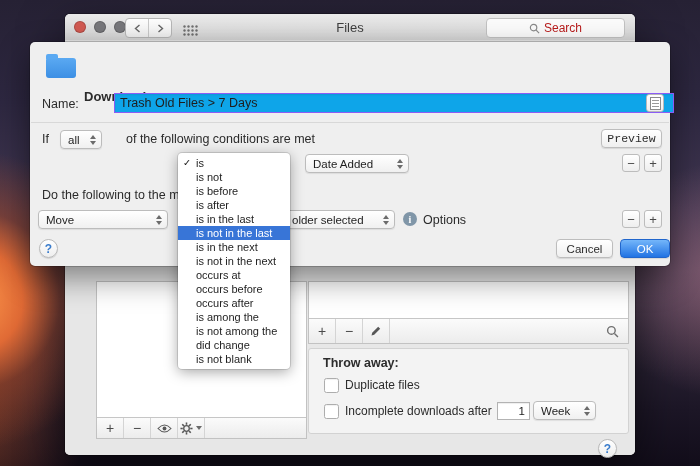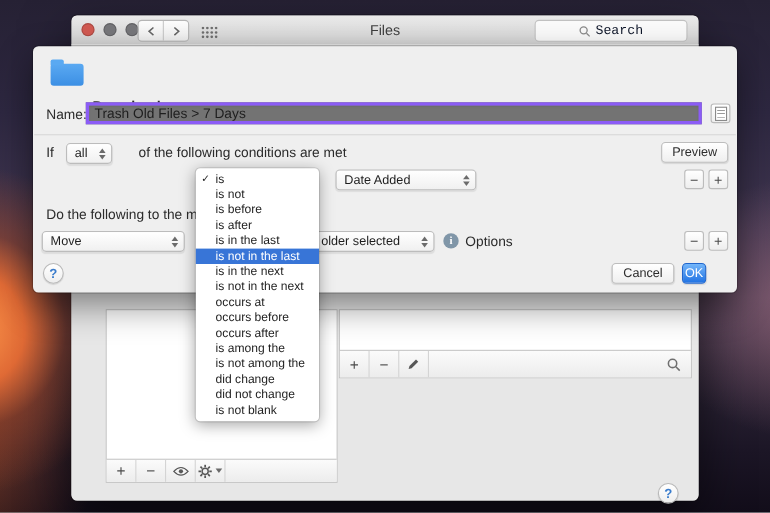--- a/index.html
+++ b/index.html
@@ -21,21 +21,21 @@
   .tl.g1{left:29px;background:#77777b;}
   .tl.g2{left:49px;background:#77777b;}
   .navseg{position:absolute;left:60px;top:4px;width:45px;height:18px;border:1px solid #b6b6b6;border-radius:4px;
     background:linear-gradient(180deg,#fdfdfd,#f0f0f0);display:flex;}
   .navbtn{flex:1;display:flex;align-items:center;justify-content:center;}
   .navbtn:first-child{border-right:1px solid #c9c9c9;}
   .showall{position:absolute;left:118px;top:8px;}
   .wtitle{position:absolute;left:0;right:0;top:6px;text-align:center;font-size:13px;color:#3e3e3e;}
   .searchfield{position:absolute;right:10px;top:4px;width:137px;height:18px;border:1px solid #c2c2c2;border-radius:4px;
     background:#fbfbfb;display:flex;align-items:center;justify-content:center;gap:4px;}
-  .searchfield span{font-size:12px;color:#0f172a;font-family:Liberation Mono, monospace;}
+  .searchfield span{font-size:12px;color:#b91c1c;}
   .winbody{position:absolute;left:0;top:26px;right:0;bottom:0;background:#e7e7e7;border-radius:0 0 5px 5px;}
   
   .leftlist{position:absolute;left:31px;top:241px;width:209px;height:156px;background:#fff;border:1px solid #c2c2c2;}
   .listfooter{position:absolute;left:0;right:0;bottom:0;height:20px;border-top:1px solid #c6c6c6;
     background:linear-gradient(180deg,#fbfbfb,#ececec);display:flex;}
   .seg{width:26px;display:flex;align-items:center;justify-content:center;border-right:1px solid #d4d4d4;
     font-size:14px;color:#4a4a4a;line-height:1;}
   .caret{width:0;height:0;border-left:3px solid transparent;border-right:3px solid transparent;border-top:4px solid #6a6a6a;margin-left:3px;}
   .rulesbox{position:absolute;left:243px;top:241px;width:319px;height:61px;background:#fff;border:1px solid #c2c2c2;}
   .rulesfooter{position:absolute;left:0;right:0;bottom:0;height:24px;border-top:1px solid #c6c6c6;
@@ -57,47 +57,47 @@
   .winhelp{left:533px;top:399px;}
   
   .sheet{position:absolute;left:30px;top:42px;width:640px;height:224px;border-radius:5px;background:#efefef;
     box-shadow:0 12px 32px rgba(0,0,0,0.45), 0 0 0 1px rgba(0,0,0,0.18);z-index:10;}
   .foldericon{position:absolute;left:16px;top:16px;width:30px;height:20px;border-radius:2px 3px 3px 3px;
     background:linear-gradient(180deg,var(--folder-blue,#5aa9f2),#3c8fe4);}
   .foldericon::before{content:"";position:absolute;left:0;top:-4px;width:12px;height:5px;border-radius:2px 2px 0 0;
     background:var(--folder-blue,#5aa9f2);}
   .sheettitle{position:absolute;left:54px;top:19px;font-size:13px;font-weight:bold;color:#2b2b2b;margin-top:28px;}
   .namelabel{position:absolute;left:12px;top:55px;font-size:12.5px;color:#2b2b2b;}
-  .tf{background:#737373;border:3px solid #8b5cf6;box-shadow:inset 0 1px 2px rgba(0,0,0,0.08);box-sizing:border-box;}
+  .tf{background:#0ea5e9;border:1px solid #8b5cf6;box-shadow:inset 0 1px 2px rgba(0,0,0,0.08);box-sizing:border-box;margin-left:36px;}
   .namefield{position:absolute;left:48px;top:51px;width:560px;height:20px;display:flex;align-items:center;padding:0 5px;font-size:12.5px;color:#1e1e1e;}
   .notebtn{position:absolute;left:616px;top:52px;width:18px;height:18px;border:1px solid #b9b9b9;border-radius:3px;
     background:linear-gradient(180deg,#fff,#eee);display:flex;align-items:center;justify-content:center;box-sizing:border-box;}
   .docicon{width:9px;height:11px;background:#fff;border:1px solid #8a8a8a;position:relative;}
   .docicon::before{content:"";position:absolute;left:1px;right:1px;top:2px;height:7px;
     background:repeating-linear-gradient(180deg,#9a9a9a 0,#9a9a9a 1px,transparent 1px,transparent 3px);}
   .sheetdivider{position:absolute;left:1px;right:1px;top:80px;height:1px;background:#d8d8d8;}
   .iflabel{position:absolute;left:12px;top:90px;font-size:12.5px;color:#2b2b2b;}
   .condtext{position:absolute;left:96px;top:90px;font-size:12.5px;color:#2b2b2b;}
   .dotext{position:absolute;left:12px;top:146px;font-size:12.5px;color:#2b2b2b;white-space:nowrap;}
   
   .btn{position:absolute;height:19px;border:1px solid #bdbdbd;border-radius:4px;background:linear-gradient(180deg,#ffffff,#efefef);
     display:flex;align-items:center;justify-content:center;font-size:11.5px;color:#2b2b2b;box-shadow:0 1px 1px rgba(0,0,0,0.1);box-sizing:border-box;}
-  .previewbtn{left:571px;top:87px;width:61px;}
+  .previewbtn{left:571px;top:87px;width:61px;font-family:Liberation Mono, monospace;}
   .cancelbtn{left:526px;top:197px;width:57px;}
-  .okbtn{left:590px;top:197px;width:22px;color:#fff;border-color:#2166cc;
+  .okbtn{left:590px;top:197px;width:50px;color:#fff;border-color:#2166cc;
     background:linear-gradient(180deg,var(--ok-top,#74b6fa),var(--ok-bottom,#2173e3));}
   .popup{position:absolute;height:19px;border:1px solid #bcbcbc;border-radius:4px;background:linear-gradient(180deg,#ffffff,#f0f0f0);
     display:flex;align-items:center;font-size:11.5px;color:#1e1e1e;padding:0 5px 0 7px;box-shadow:0 1px 1px rgba(0,0,0,0.08);box-sizing:border-box;white-space:nowrap;}
   .arr{margin-left:auto;display:flex;flex-direction:column;gap:2px;padding-left:6px;}
   .arr i{display:block;width:0;height:0;border-left:3px solid transparent;border-right:3px solid transparent;}
   .arr .up{border-bottom:4px solid #6b6b6b;}
   .arr .dn{border-top:4px solid #6b6b6b;}
   .allpop{left:30px;top:88px;width:42px;}
   .attrpop{left:8px;top:112px;width:138px;}
-  .datepop{left:275px;top:112px;width:128px;}
+  .datepop{left:275px;top:112px;width:104px;}
   .movepop{left:8px;top:168px;width:130px;}
   .targetpop{left:225px;top:168px;width:140px;padding-left:36px;}
   .sqbtn{position:absolute;width:18px;height:18px;border:1px solid #bcbcbc;border-radius:3px;background:linear-gradient(180deg,#fff,#eee);
     display:flex;align-items:center;justify-content:center;font-size:13px;color:#4a4a4a;box-sizing:border-box;line-height:1;}
   .cminus{left:592px;top:112px;} .cplus{left:614px;top:112px;}
   .aminus{left:592px;top:168px;} .aplus{left:614px;top:168px;}
   .sheethelp{left:9px;top:197px;}
   .infoicon{position:absolute;left:373px;top:170px;width:14px;height:14px;border-radius:50%;background:#8096a8;
     color:#fff;font-size:10px;font-weight:bold;display:flex;align-items:center;justify-content:center;font-family:"Liberation Serif",serif;}
   .optlabel{position:absolute;left:393px;top:171px;font-size:12.5px;color:#2b2b2b;}
@@ -198,20 +198,35 @@
           </div>
           <div class="rsearch">
             <svg width="13" height="13" viewBox="0 0 12 12">
                 <circle cx="5" cy="5" r="3.5" fill="none" stroke="#6f6f6f" stroke-width="1.3"></circle>
                 <line x1="7.8" y1="7.8" x2="11" y2="11" stroke="#6f6f6f" stroke-width="1.3"></line>
               </svg>
           </div>
         </div>
       </div>
 
+      <div class="throwbox">
+        <div class="throwtitle">Throw away:</div>
+        <span class="cb r1"></span>
+        <span class="cblabel r1">Duplicate files</span>
+        <span class="cb r2"></span>
+        <span class="cblabel r2">Incomplete downloads after</span>
+        <span class="numfield">1</span>
+        <span class="popup weekpop">
+          <span>Week</span>
+          <span class="arr">
+              <i class="up"></i>
+              <i class="dn"></i>
+            </span>
+        </span>
+      </div>
 
       <div class="helpbtn winhelp">?</div>
     </div>
   </div>
 
   <div class="sheet">
     <div class="foldericon"></div>
     <div class="sheettitle">Downloads</div>
 
     <div class="namelabel">Name:</div>
@@ -279,17 +294,16 @@
       <div class="menu-item"><span class="check"></span><span>is in the last</span></div>
       <div class="menu-item selected"><span class="check"></span><span>is not in the last</span></div>
       <div class="menu-item"><span class="check"></span><span>is in the next</span></div>
       <div class="menu-item"><span class="check"></span><span>is not in the next</span></div>
       <div class="menu-item"><span class="check"></span><span>occurs at</span></div>
       <div class="menu-item"><span class="check"></span><span>occurs before</span></div>
       <div class="menu-item"><span class="check"></span><span>occurs after</span></div>
       <div class="menu-item"><span class="check"></span><span>is among the</span></div>
       <div class="menu-item"><span class="check"></span><span>is not among the</span></div>
       <div class="menu-item"><span class="check"></span><span>did change</span></div>
-      <div class="menu-item"><span class="check"></span><span>did not change</span></div>
       <div class="menu-item"><span class="check"></span><span>is not blank</span></div>
     </div>
 
 </div>
 
 </body></html>

